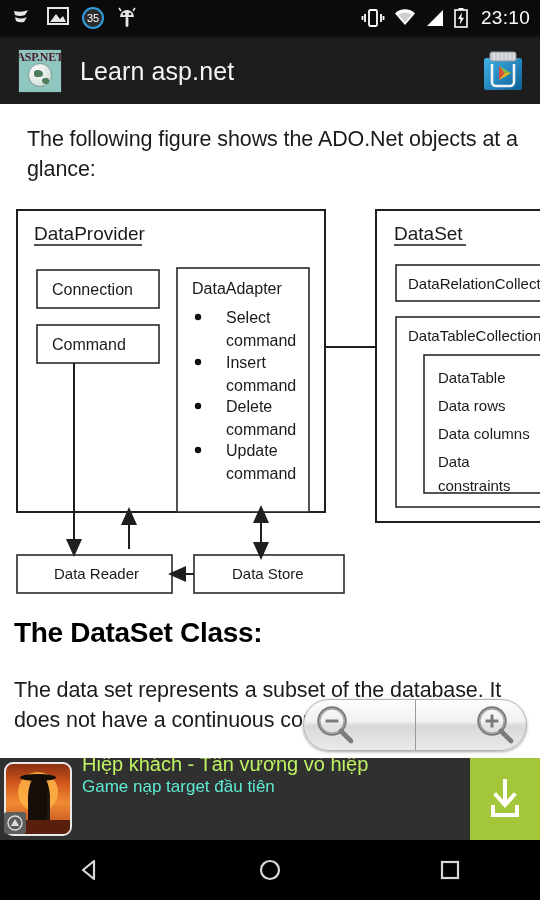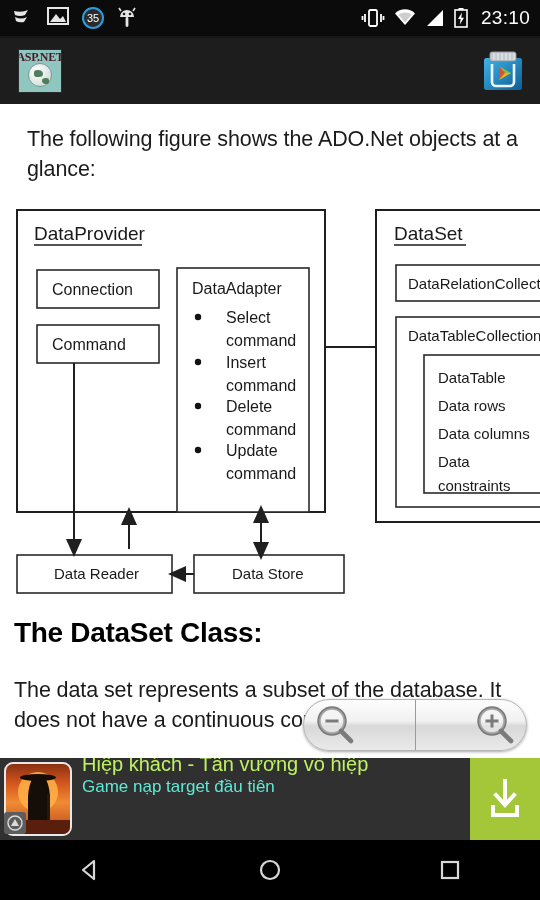--- a/index.html
+++ b/index.html
@@ -217,20 +217,21 @@
       <div class="sb-time">23:10</div>
     </div>
   </div>
   <div class="statusbar-shadow"></div>
 
   <div class="actionbar">
     <div class="app-icon">
       <div class="aspnet-word">ASP.NET</div>
       <div class="globe"></div>
     </div>
+    <div class="app-title">Learn asp.net</div>
     <div class="play-btn">
       <svg width="50" height="50" viewBox="0 0 50 50">
         <rect x="6" y="12" width="38" height="32" rx="3" fill="#1a7fc1"></rect>
         <rect x="6" y="12" width="38" height="32" rx="3" fill="url(#g1)"></rect>
         <defs>
           <linearGradient id="g1" x1="0" y1="0" x2="1" y2="1">
             <stop offset="0" stop-color="#3fb3e8"></stop>
             <stop offset="1" stop-color="#0d5e96"></stop>
           </linearGradient>
         </defs>

